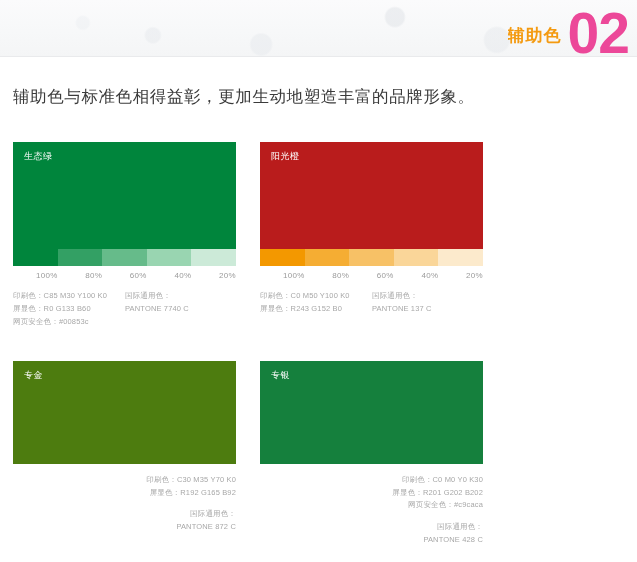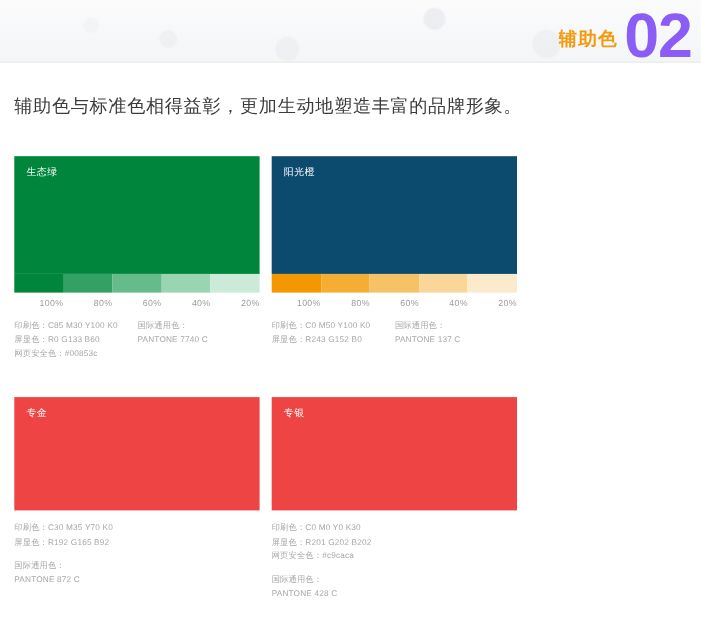--- a/index.html
+++ b/index.html
@@ -58,21 +58,21 @@
   .section-title {
     color: #f49a10;
     font-size: 17px;
     font-weight: bold;
     letter-spacing: 1px;
     line-height: 1;
     padding-bottom: 11px;
     white-space: nowrap;
   }
   .section-number {
-    color: #8b5cf6;
+    color: #ec4899;
     font-size: 57px;
     font-weight: bold;
     line-height: 0.82;
     letter-spacing: -1px;
     white-space: nowrap;
     transform: translateY(2px);
   }
 
   
   .intro {
@@ -88,21 +88,21 @@
 
   
   .grid {
     position: absolute;
     left: 13px;
     top: 142px;
     width: 470px;
   }
   .row {
     display: flex;
-    gap: 11px;
+    gap: 24px;
   }
   .card {
     width: 223px;
     flex: none;
   }
 
   .swatch {
     position: relative;
     width: 100%;
     height: 107px;
@@ -138,21 +138,21 @@
 
   
   .specs {
     display: flex;
     margin-top: 10px;
     font-size: 7.5px;
     color: #a8a8a8;
     line-height: 1.72;
     letter-spacing: 0.15px;
   }
-  .specs.stacked { display: block; }
+  .specs.stacked { display: block; text-align: right; }
   .specs-col-left { width: 112px; flex: none; }
   .specs-col-right { flex: 1; }
   .spec-line { white-space: nowrap; }
   .specs.stacked .pantone-group { margin-top: 9px; }
 
   .row-bottom { margin-top: 32px; }
   .card-bottom .swatch { height: 103px; }
 </style>
 </head>
 <body>
@@ -197,21 +197,21 @@
           <div class="spec-line"><span>网页安全色：</span><span>#00853c</span></div>
         </div>
         <div class="specs-col-right">
           <div class="spec-line">国际通用色：</div>
           <div class="spec-line">PANTONE  7740 C</div>
         </div>
       </div>
     </div>
 
     <div class="card">
-      <div class="swatch" id="sw1" style="background: #0c4a6e;">
+      <div class="swatch" id="sw1" style="background: #b91c1c;">
         <div class="swatch-name">阳光橙</div>
       </div>
       <div class="tints" id="tn1">
           <div class="tint" style="background: rgb(243, 152, 0);"></div>
           <div class="tint" style="background: rgb(245, 173, 51);"></div>
           <div class="tint" style="background: rgb(247, 193, 102);"></div>
           <div class="tint" style="background: rgb(250, 214, 153);"></div>
           <div class="tint" style="background: rgb(252, 234, 204);"></div>
         </div>
       <div class="tint-labels">
@@ -231,35 +231,35 @@
           <div class="spec-line">PANTONE 137 C</div>
         </div>
       </div>
     </div>
 
   </div>
 
   <div class="row row-bottom">
 
     <div class="card card-bottom">
-      <div class="swatch" id="sw2" style="background: #ef4444;">
+      <div class="swatch" id="sw2" style="background: #4d7c0f;">
         <div class="swatch-name">专金</div>
       </div>
       <div class="specs stacked">
         <div class="spec-line"><span>印刷色：</span><span>C30  M35  Y70  K0</span></div>
         <div class="spec-line"><span>屏显色：</span><span>R192  G165  B92</span></div>
         <div class="pantone-group">
           <div class="spec-line">国际通用色：</div>
           <div class="spec-line">PANTONE 872 C</div>
         </div>
       </div>
     </div>
 
     <div class="card card-bottom">
-      <div class="swatch" id="sw3" style="background: #ef4444;">
+      <div class="swatch" id="sw3" style="background: #15803d;">
         <div class="swatch-name">专银</div>
       </div>
       <div class="specs stacked">
         <div class="spec-line"><span>印刷色：</span><span>C0  M0  Y0  K30</span></div>
         <div class="spec-line"><span>屏显色：</span><span>R201  G202  B202</span></div>
         <div class="spec-line"><span>网页安全色：</span><span>#c9caca</span></div>
         <div class="pantone-group">
           <div class="spec-line">国际通用色：</div>
           <div class="spec-line">PANTONE 428 C</div>
         </div>

